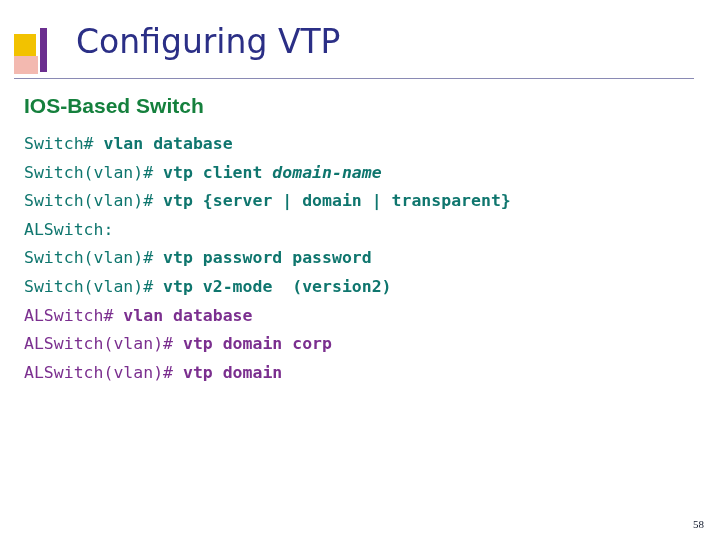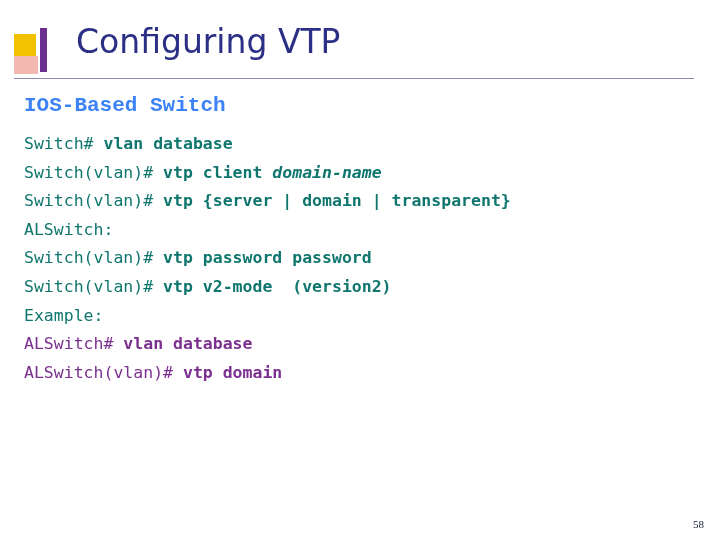--- a/index.html
+++ b/index.html
@@ -67,22 +67,22 @@
     background: #8a8ab4;
   }
 
   
   .subtitle {
     position: absolute;
     left: 24px;
     top: 94px;
     font-size: 21px;
     font-weight: bold;
-    color: #3b82f6;
-    font-family: Liberation Mono, monospace;
+    color: #15803d;
+    font-family: Liberation Sans, sans-serif;
     white-space: nowrap;
   }
 
   .code-block {
     position: absolute;
     left: 24px;
     top: 130px;
     width: 680px;
   }
   .code-line {
@@ -126,18 +126,18 @@
 
 <div class="subtitle">IOS-Based Switch</div>
 
 <div class="code-block">
     <div class="code-line"><span>Switch# </span><span class="bold">vlan database</span></div>
     <div class="code-line"><span>Switch(vlan)# </span><span class="bold">vtp client </span><span class="ital">domain-name</span></div>
     <div class="code-line"><span>Switch(vlan)# </span><span class="bold">vtp {server | domain | transparent}</span></div>
     <div class="code-line"><span>ALSwitch:</span></div>
     <div class="code-line"><span>Switch(vlan)# </span><span class="bold">vtp password password</span></div>
     <div class="code-line"><span>Switch(vlan)# </span><span class="bold">vtp v2-mode  (version2)</span></div>
-    <div class="code-line"><span>Example:</span></div>
     <div class="code-line purple"><span>ALSwitch# </span><span class="bold">vlan database</span></div>
+    <div class="code-line purple"><span>ALSwitch(vlan)# </span><span class="bold">vtp domain corp</span></div>
     <div class="code-line purple"><span>ALSwitch(vlan)# </span><span class="bold">vtp domain</span></div>
   </div>
 
 <div class="page-number">58</div>
 
 </body></html>

